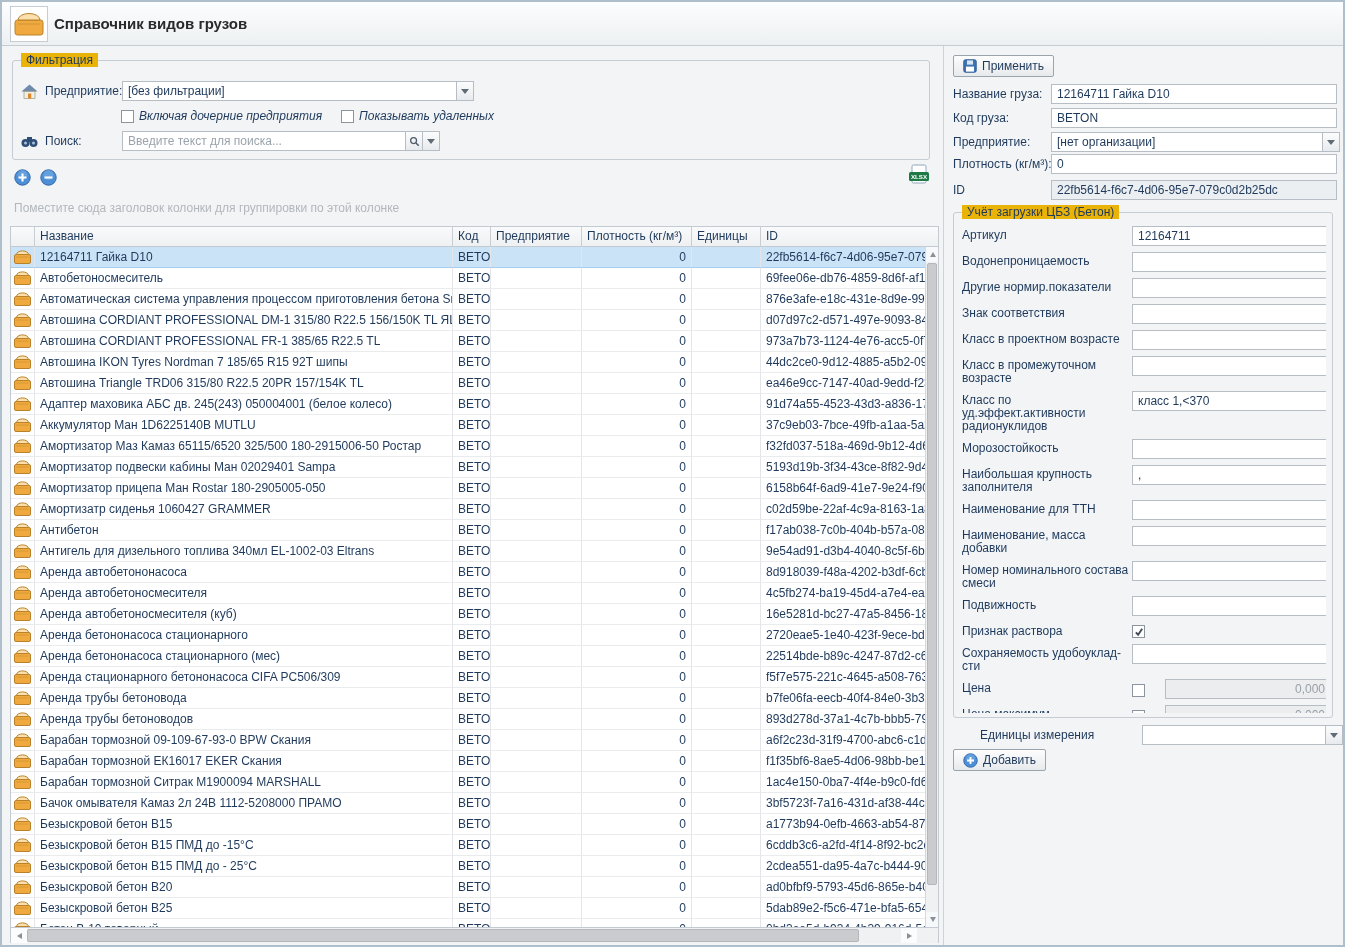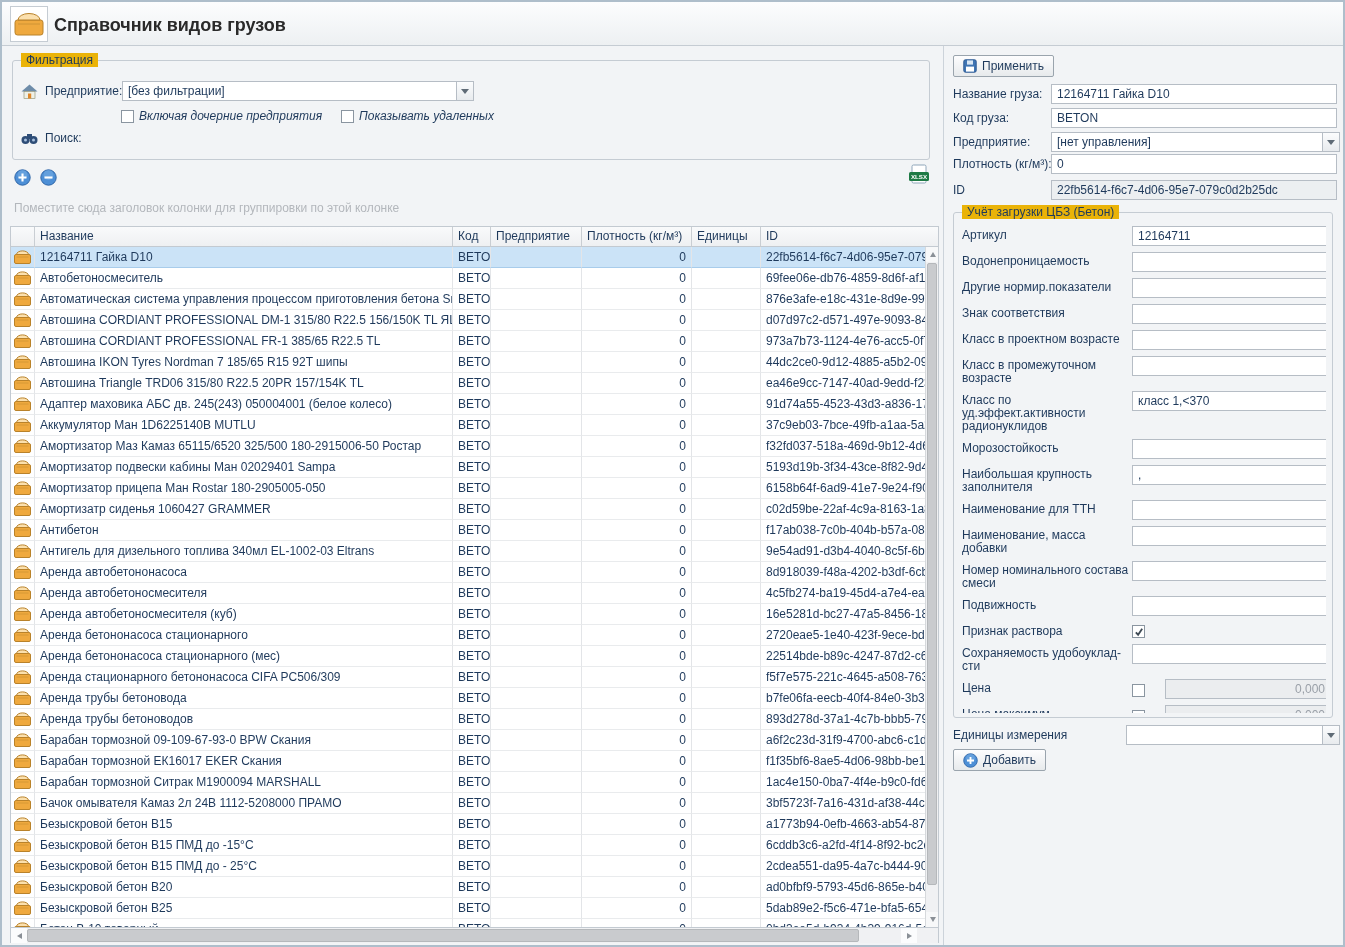--- a/index.html
+++ b/index.html
@@ -13,21 +13,21 @@
   
   .titlebar {
     position:absolute; left:0; top:0; width:100%; height:44px;
     background:linear-gradient(#fcfdfe,#edf0f2);
     border-bottom:1px solid #c5ccd3;
   }
   .app-icon-box {
     position:absolute; left:8px; top:4px; width:38px; height:36px;
     background:#fff; border:1px solid #c5ccd3; display:flex; align-items:center; justify-content:center;
   }
-  .title { position:absolute; left:52px; top:13px; font-size:18px; font-weight:bold; color:#2a2a2a; }
+  .title { position:absolute; left:52px; top:13px; font-size:15px; font-weight:bold; color:#2a2a2a; }
 
   
   .groupbox { position:absolute; border:1px solid #c5ccd3; border-radius:3px; }
   .legend {
     position:absolute; top:-8px; left:8px; background:#eab308; padding:0 5px;
     color:#1e395b; font-size:12px; white-space:nowrap;
   }
   
   .filter-box { left:10px; top:58px; width:918px; height:100px; }
   .f-row { position:absolute; display:flex; align-items:center; }
@@ -178,20 +178,32 @@
 
     <div class="f-row" style="left:8px; top:70px; width:900px;">
       <svg width="17" height="13" viewBox="0 0 17 13">
         <rect x="6" y="2" width="5" height="5" fill="#2e4d77"></rect>
         <circle cx="4.5" cy="8" r="4" fill="#2e4d77"></circle>
           <circle cx="12.5" cy="8" r="4" fill="#2e4d77"></circle>
         <circle cx="4.5" cy="8" r="1.5" fill="#a7c0de"></circle>
           <circle cx="12.5" cy="8" r="1.5" fill="#a7c0de"></circle>
       </svg>
       <div class="lbl" style="margin-left:7px; width:77px;">Поиск:</div>
+      <div class="tbox" style="width:318px;">
+        <input class="raw" type="text" placeholder="Введите текст для поиска..." style="">
+        <div class="sq-btn">
+          <svg width="11" height="11" viewBox="0 0 12 12">
+              <circle cx="5" cy="5" r="3.2" fill="none" stroke="#4a5a6a" stroke-width="1.4"></circle>
+              <line x1="7.6" y1="7.6" x2="10.6" y2="10.6" stroke="#4a5a6a" stroke-width="1.6"></line>
+            </svg>
+        </div>
+        <div class="drop-btn">
+            <span class="tri-down"></span>
+          </div>
+      </div>
     </div>
   </div>
 
   <div class="round-btn" style="left:12px; top:167px;">
     <svg width="17" height="17" viewBox="0 0 17 17">
       <circle cx="8.5" cy="8.5" r="7.7" fill="#4d8fd6" stroke="#2f66a8"></circle>
       <circle cx="8.5" cy="6" r="5" fill="#78aee4" opacity="0.55"></circle>
       <path d="M8.5 4.5 v8 M4.5 8.5 h8" stroke="#fff" stroke-width="2.1"></path>
     </svg>
   </div>
@@ -757,21 +769,21 @@
     </div>
     <div class="d-row" style="left:9px; top:62px; width:390px;">
       <div class="lbl d-lbl">Код груза:</div>
       <div class="tbox d-input">
           <input class="raw" value="BETON" style="">
         </div>
     </div>
     <div class="d-row" style="left:9px; top:86px; width:390px;">
       <div class="lbl d-lbl">Предприятие:</div>
       <div class="combo" style="width:289px;">
-        <div class="combo-text">[нет управления]</div>
+        <div class="combo-text">[нет организации]</div>
         <div class="drop-btn">
             <span class="tri-down"></span>
           </div>
       </div>
     </div>
     <div class="d-row" style="left:9px; top:108px; width:390px;">
       <div class="lbl d-lbl">Плотность (кг/м³):</div>
       <div class="tbox d-input">
           <input class="raw" value="0" style="">
         </div>
@@ -929,21 +941,21 @@
       <div class="spinner">
         <input class="spin-input" disabled="" value="0,000" style="">
 
       </div>
     </div>
   </div>
         </div>
     </div>
 
     <div class="d-row" style="left:9px; top:679px; width:390px;">
-      <div class="lbl" style="width:173px;">Единицы измерения</div>
+      <div class="lbl" style="width:173px;margin-left:27px;">Единицы измерения</div>
       <div class="combo" style="width:214px;">
         <div class="combo-text"></div>
         <div class="drop-btn">
             <span class="tri-down"></span>
           </div>
       </div>
     </div>
 
     <div class="btn" style="left:9px; top:703px;">
       <svg width="15" height="15" viewBox="0 0 17 17">

